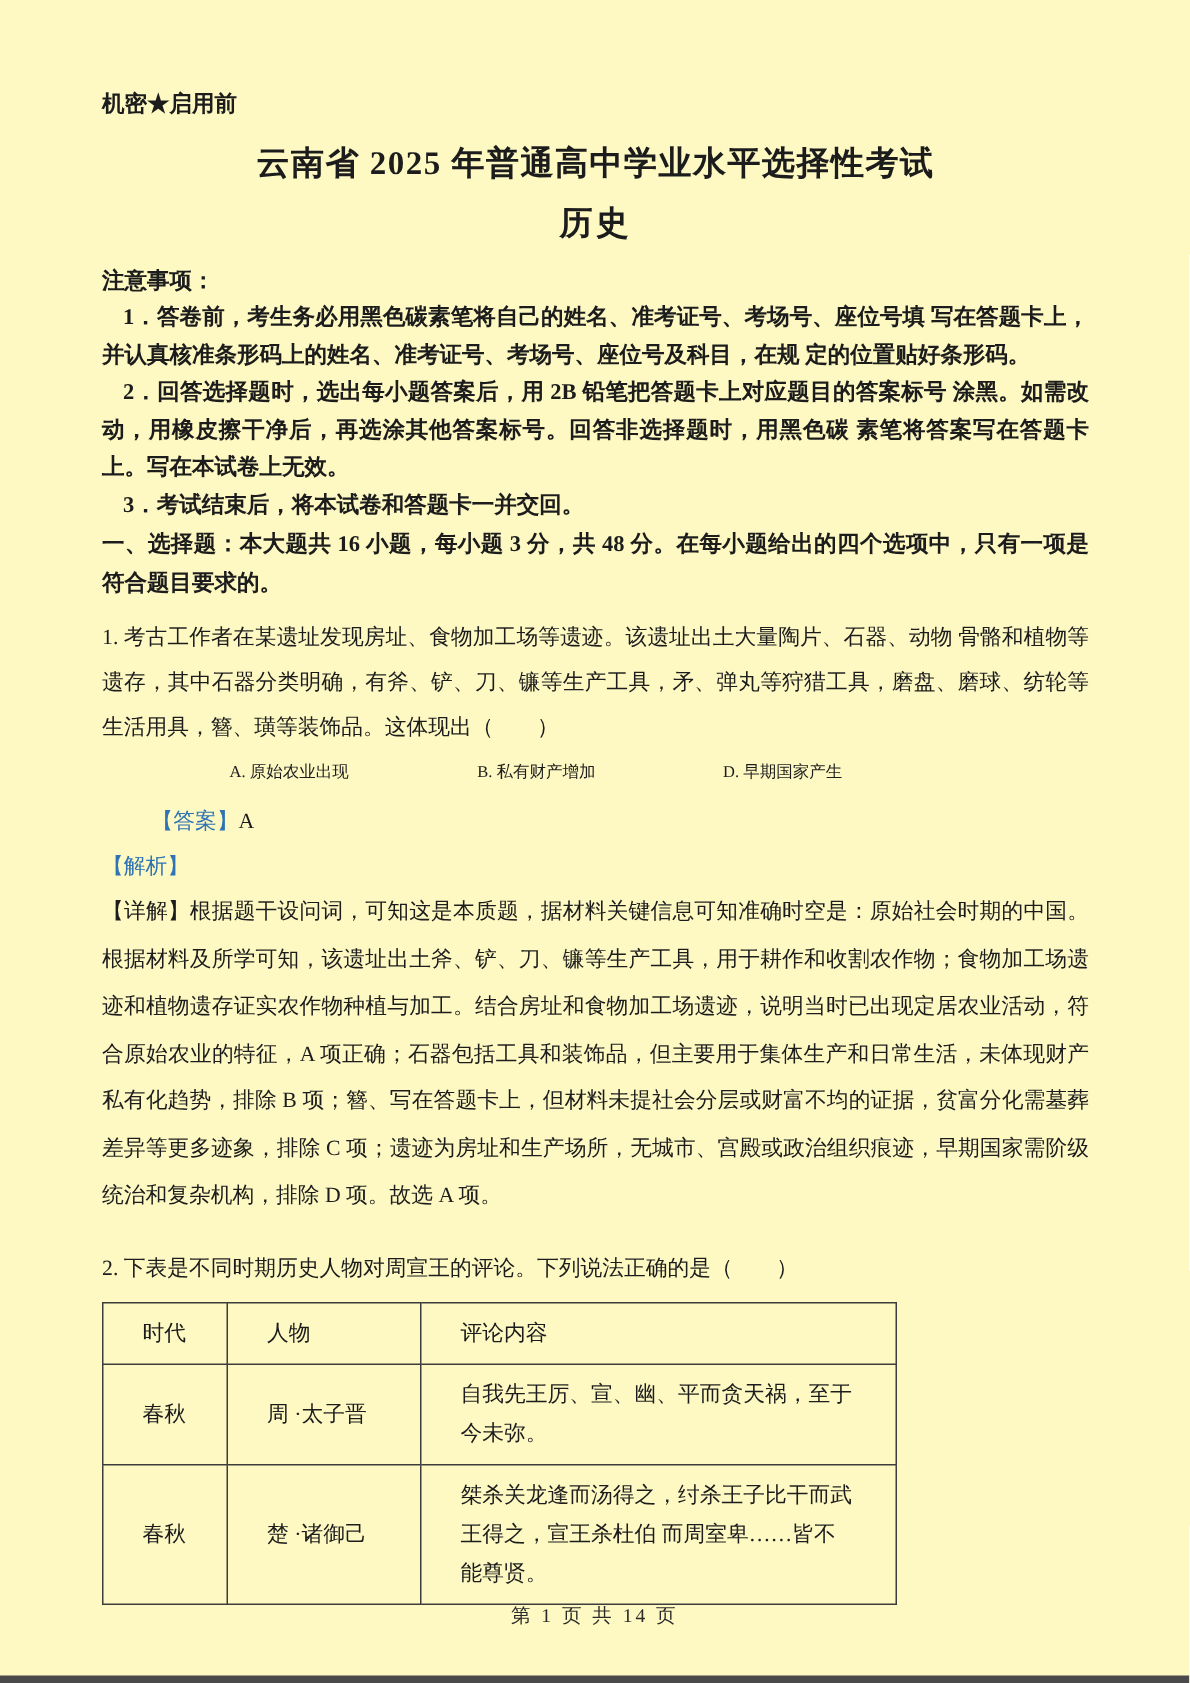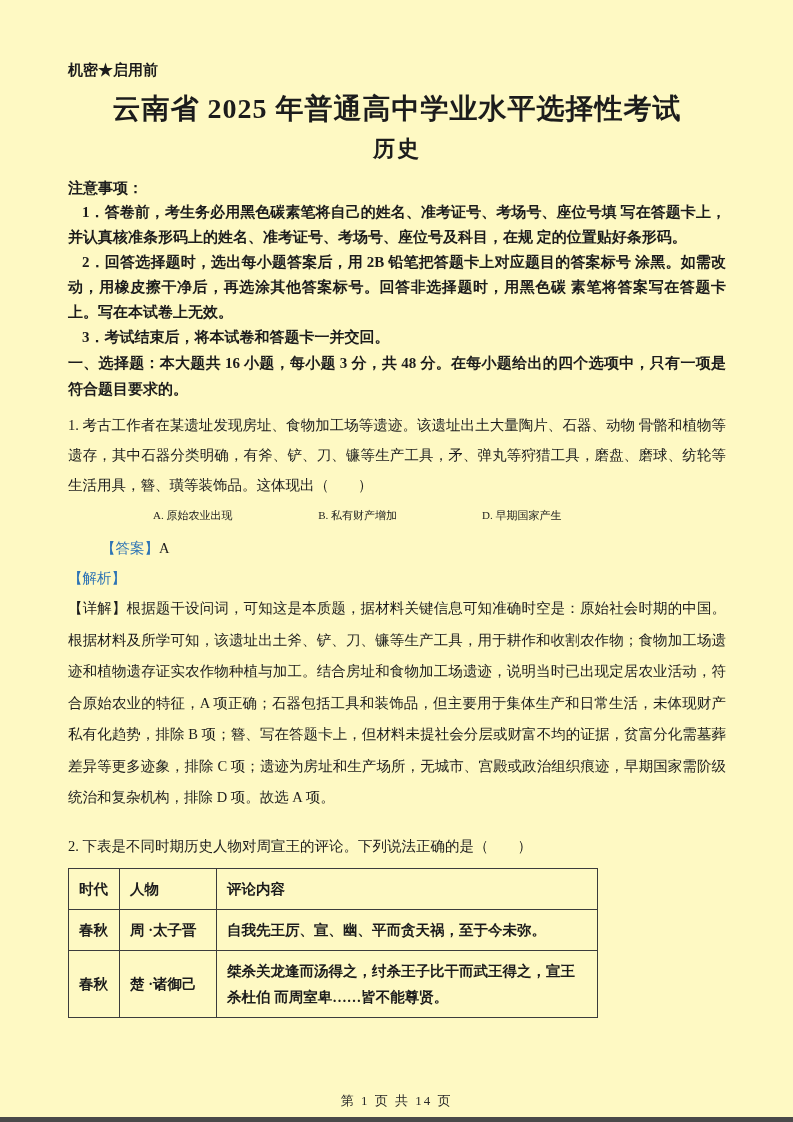--- a/index.html
+++ b/index.html
@@ -7,21 +7,21 @@
     width:793px;height:1122px;
     font-family:"Liberation Serif","DejaVu Serif",serif;
     color:#1c1c1c;
     -webkit-font-smoothing:antialiased;
   }
   .page{position:relative;width:793px;height:1122px;overflow:hidden;background:#fef9c3;}
   .content{position:absolute;left:68px;top:60px;width:658px;}
 
   .classification{font-size:15px;font-weight:bold;line-height:20px;}
 
-  .doc-title{margin-top:14px;text-align:center;font-size:28px;font-weight:bold;line-height:30px;letter-spacing:1px;}
+  .doc-title{margin-top:14px;text-align:center;font-size:22px;font-weight:bold;line-height:30px;letter-spacing:1px;}
   .doc-subject{margin-top:10px;text-align:center;font-size:22px;font-weight:bold;line-height:30px;letter-spacing:2px;}
 
   .notice-heading{margin-top:12px;font-size:15px;font-weight:bold;line-height:24px;}
   .notice-item{font-size:15px;font-weight:bold;line-height:25px;text-align:justify;text-indent:14px;}
 
   .section-heading{font-size:15px;font-weight:bold;line-height:26px;text-align:justify;}
 
   .q-stem{font-size:14.5px;line-height:30px;text-align:justify;}
   .q1-stem{margin-top:8px;}
 
@@ -35,28 +35,28 @@
   .detail-par{font-size:14.5px;line-height:31.5px;text-align:justify;}
 
   .q2-stem{margin-top:18px;line-height:28px;}
 
   table.eval-table{
     margin-top:8px;border-collapse:collapse;width:530px;
     font-size:14.5px;color:#1c1c1c;
   }
   table.eval-table th,table.eval-table td{
     border:1.6px solid #3c3c3c;
-    padding:7px 10px;
-    font-weight:bold;text-align:left;vertical-align:middle;
+    padding:7px 26px;
+    font-weight:normal;text-align:left;vertical-align:middle;
     line-height:26px;
   }
   .col-era{width:30px;}
   .col-person{width:76px;}
 
-  .footer{position:absolute;left:0;top:1092px;width:793px;text-align:center;font-size:13px;color:#2a2a2a;letter-spacing:2px;}
+  .footer{position:absolute;left:0;top:1068px;width:793px;text-align:center;font-size:13px;color:#2a2a2a;letter-spacing:2px;}
   .bottom-edge{position:absolute;left:0;bottom:0;width:793px;height:5px;background:#4a4a4a;}
 </style>
 </head>
 <body>
 
 <div class="page">
   <div class="content">
 
     <div class="classification">机密★启用前</div>
 

